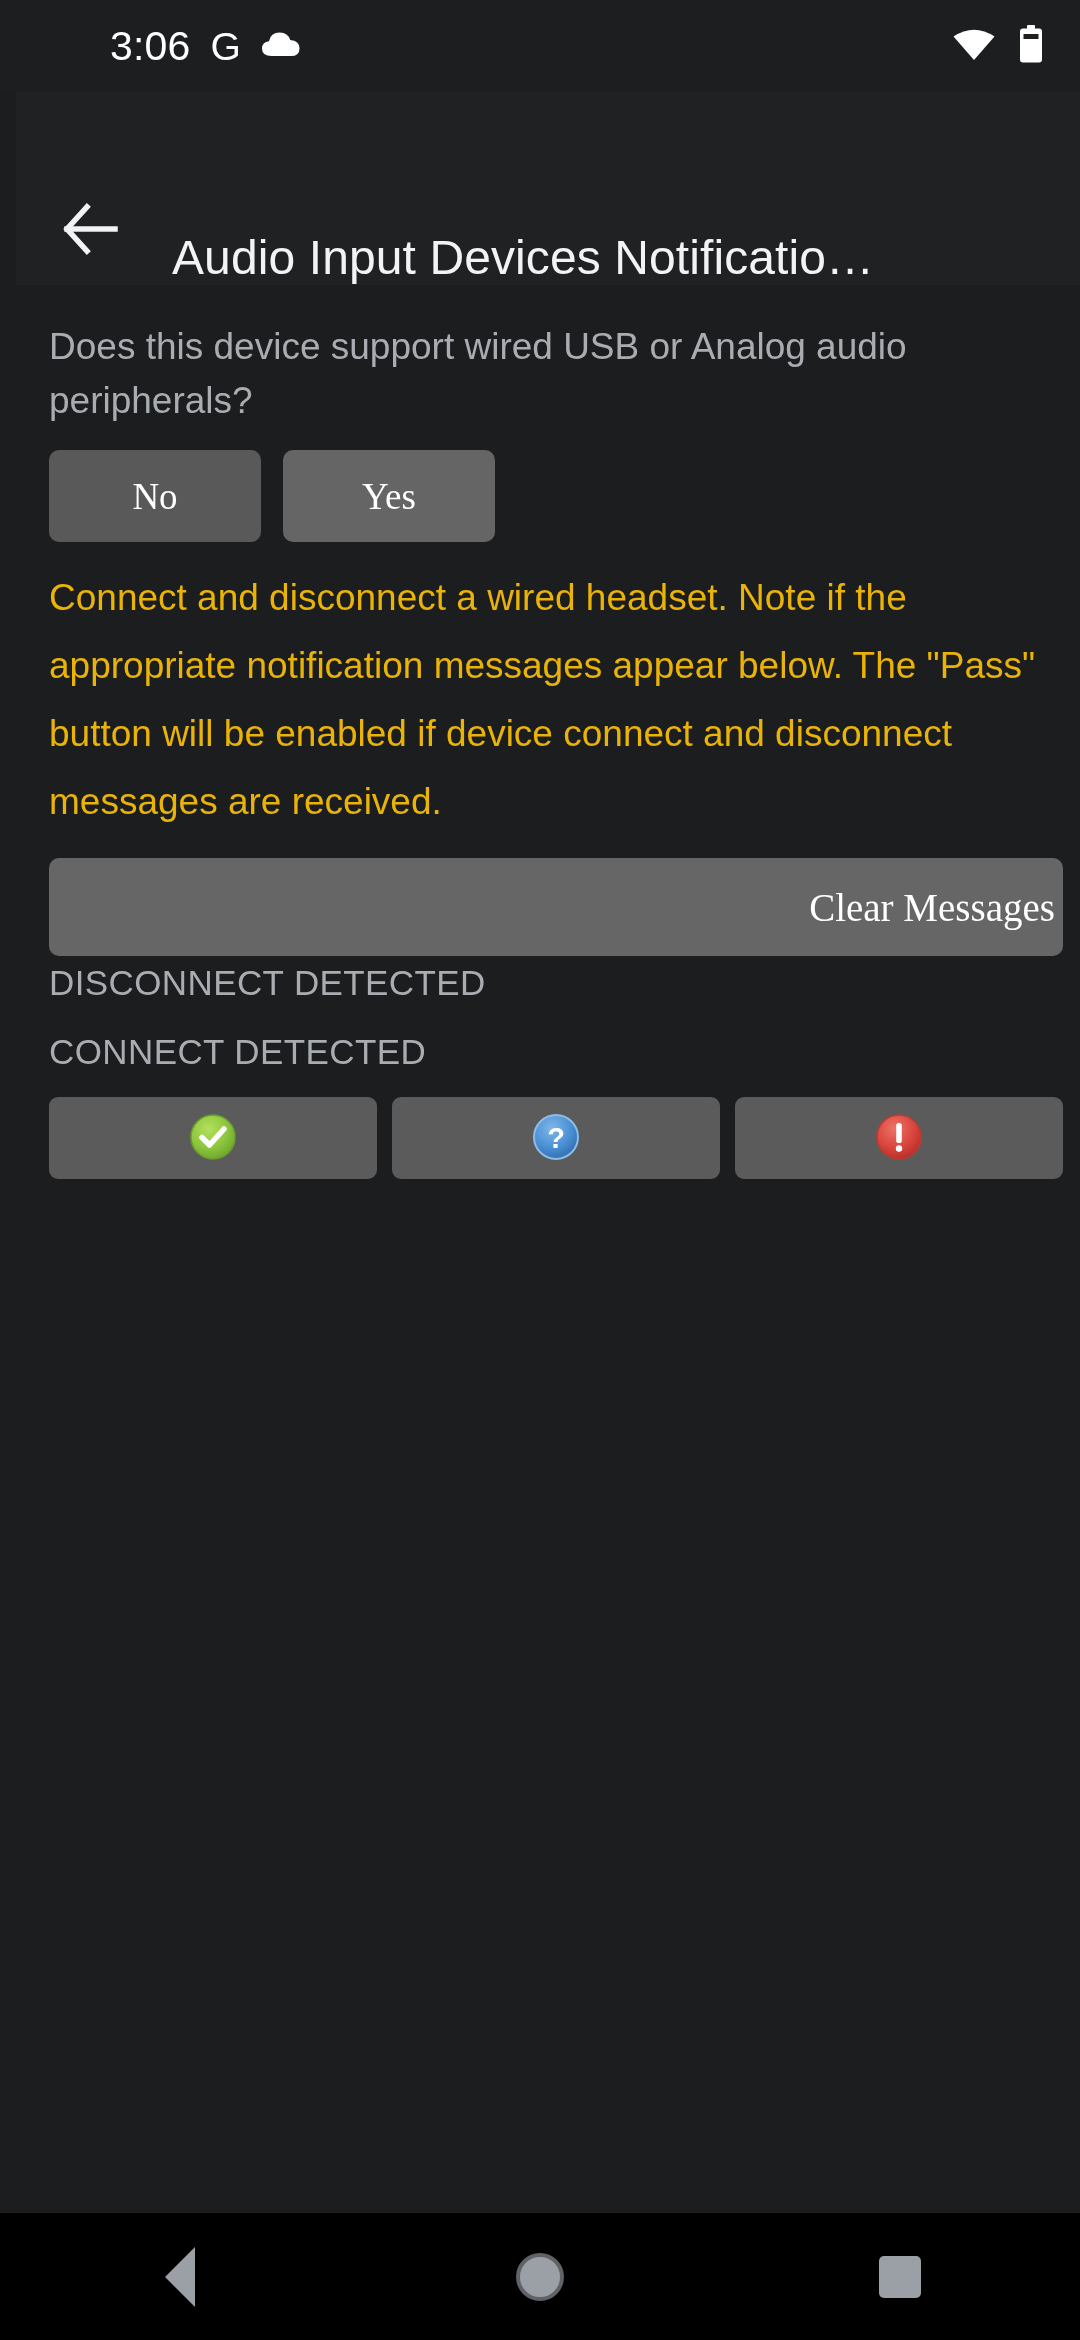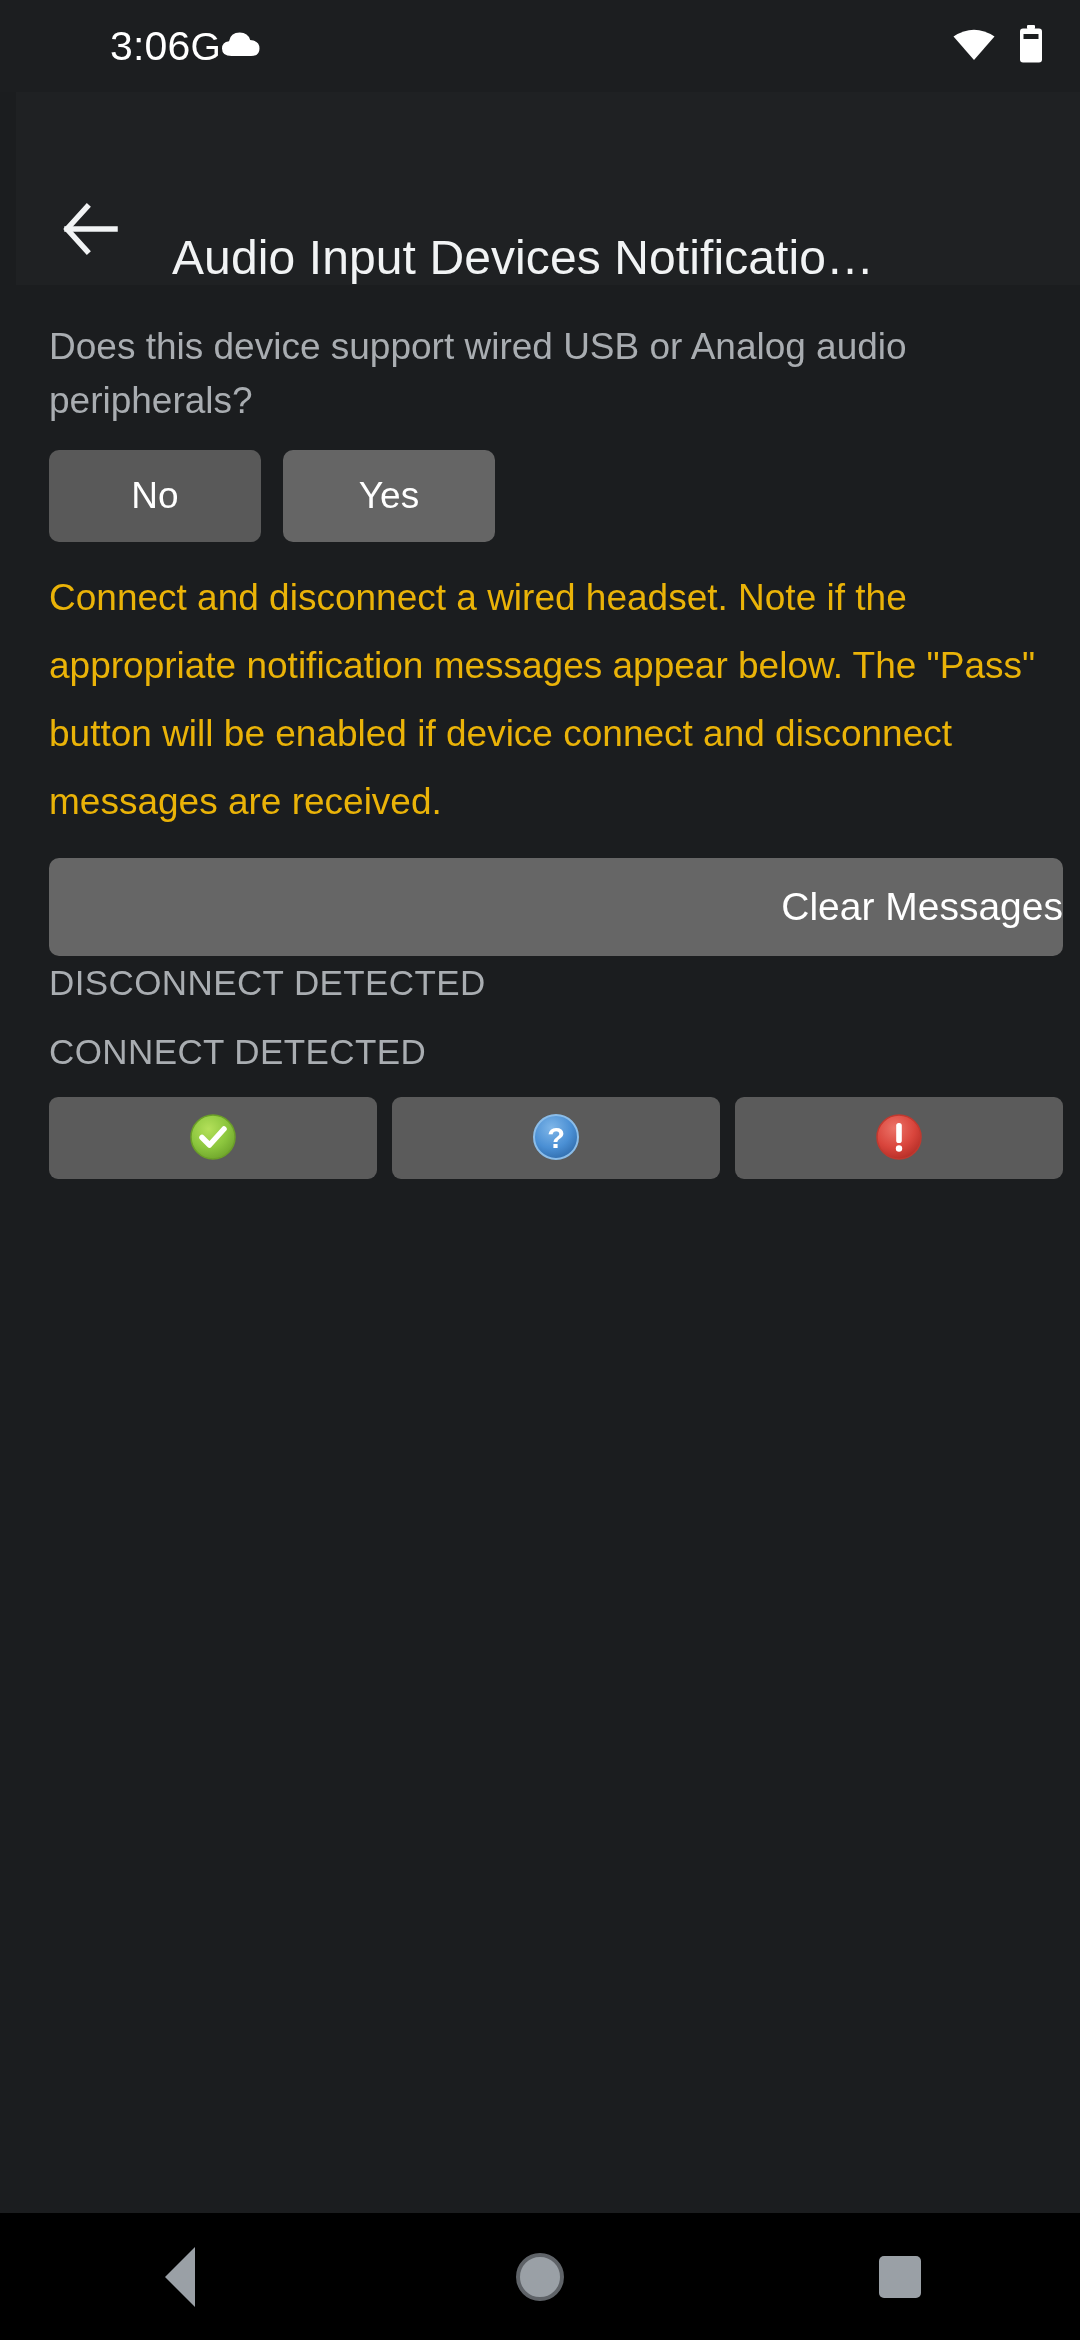--- a/index.html
+++ b/index.html
@@ -28,20 +28,21 @@
     height: 92px;
     background: #1c1e20;
     display: flex;
     align-items: center;
     box-sizing: border-box;
     padding: 0 36px 0 0;
   }
   .status-left {
     display: flex;
     align-items: center;
+    gap: 20px;
     margin-left: 110px;
   }
   .status-clock {
     color: #ffffff;
     font-size: 41px;
     letter-spacing: 0.2px;
     line-height: 1;
     font-weight: 400;
   }
   .status-g {
@@ -106,24 +107,24 @@
   }
   .yesno-row {
     display: flex;
     gap: 22px;
     margin-top: 22px;
   }
   .btn {
     border: none;
     border-radius: 10px;
     color: #ffffff;
-    font-family: Liberation Sans, sans-serif;
+    font-family: Liberation Serif, serif;
     font-size: 37px;
     cursor: pointer;
-    padding: 0;
+    padding: 8px;
   }
   .btn-no {
     background: #595959;
     width: 212px;
     height: 92px;
   }
   .btn-yes {
     background: #656565;
     width: 212px;
     height: 92px;

